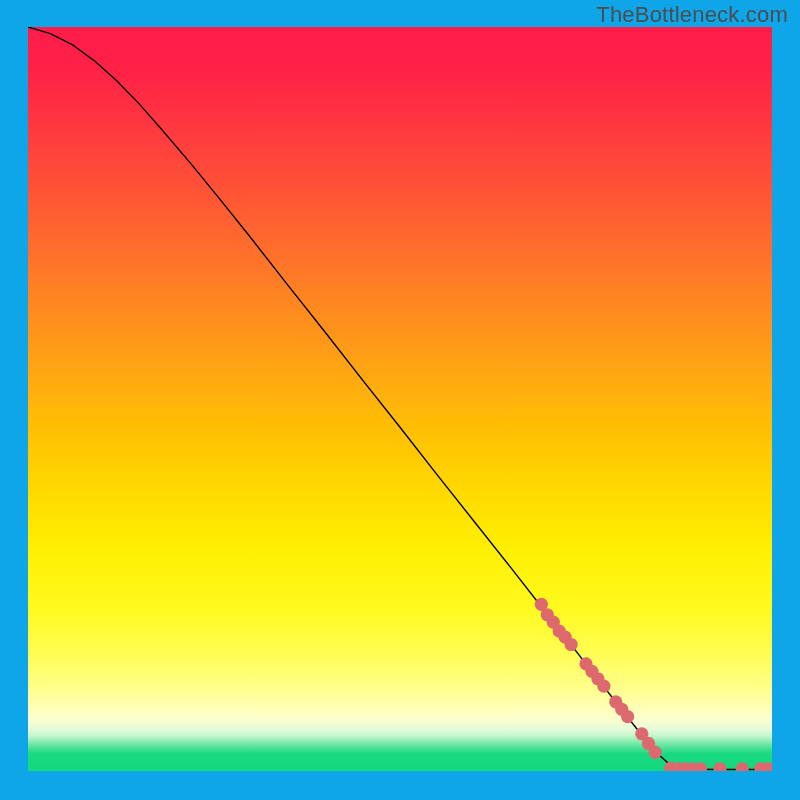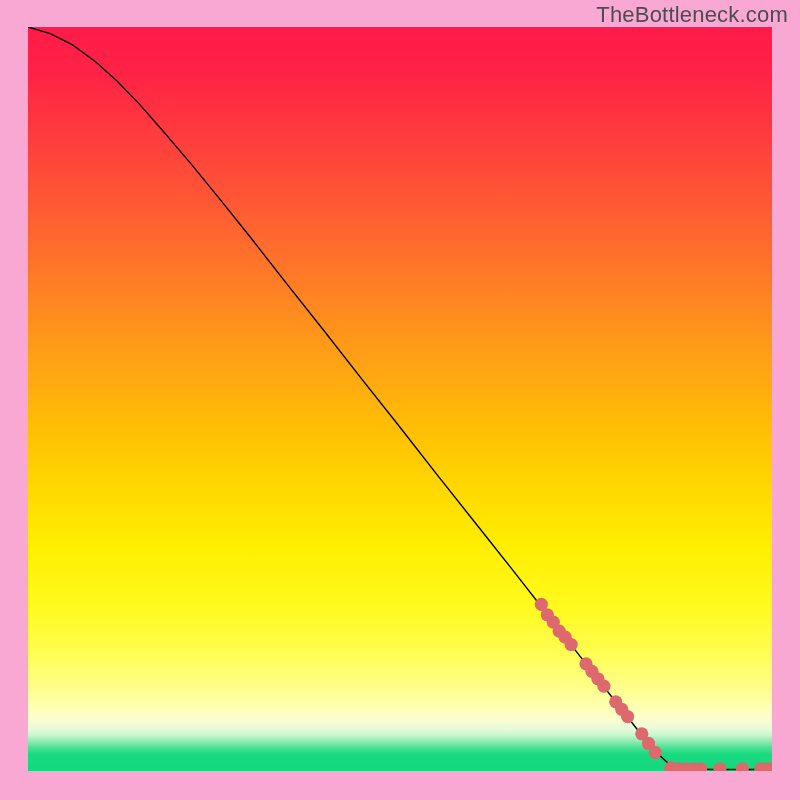--- a/index.html
+++ b/index.html
@@ -9,21 +9,21 @@
     height: 800px;
     background: #000000;
     overflow: hidden;
   }
   .frame {
     position: absolute;
     left: 0;
     top: 0;
     width: 800px;
     height: 800px;
-    background: #f9a8d4;
+    background: #0ea5e9;
   }
   .watermark {
     position: absolute;
     top: 2px;
     right: 12px;
     color: #4c4d50;
     font-family: Arial, Helvetica, sans-serif;
     font-size: 22px;
     letter-spacing: 0.2px;
   }

